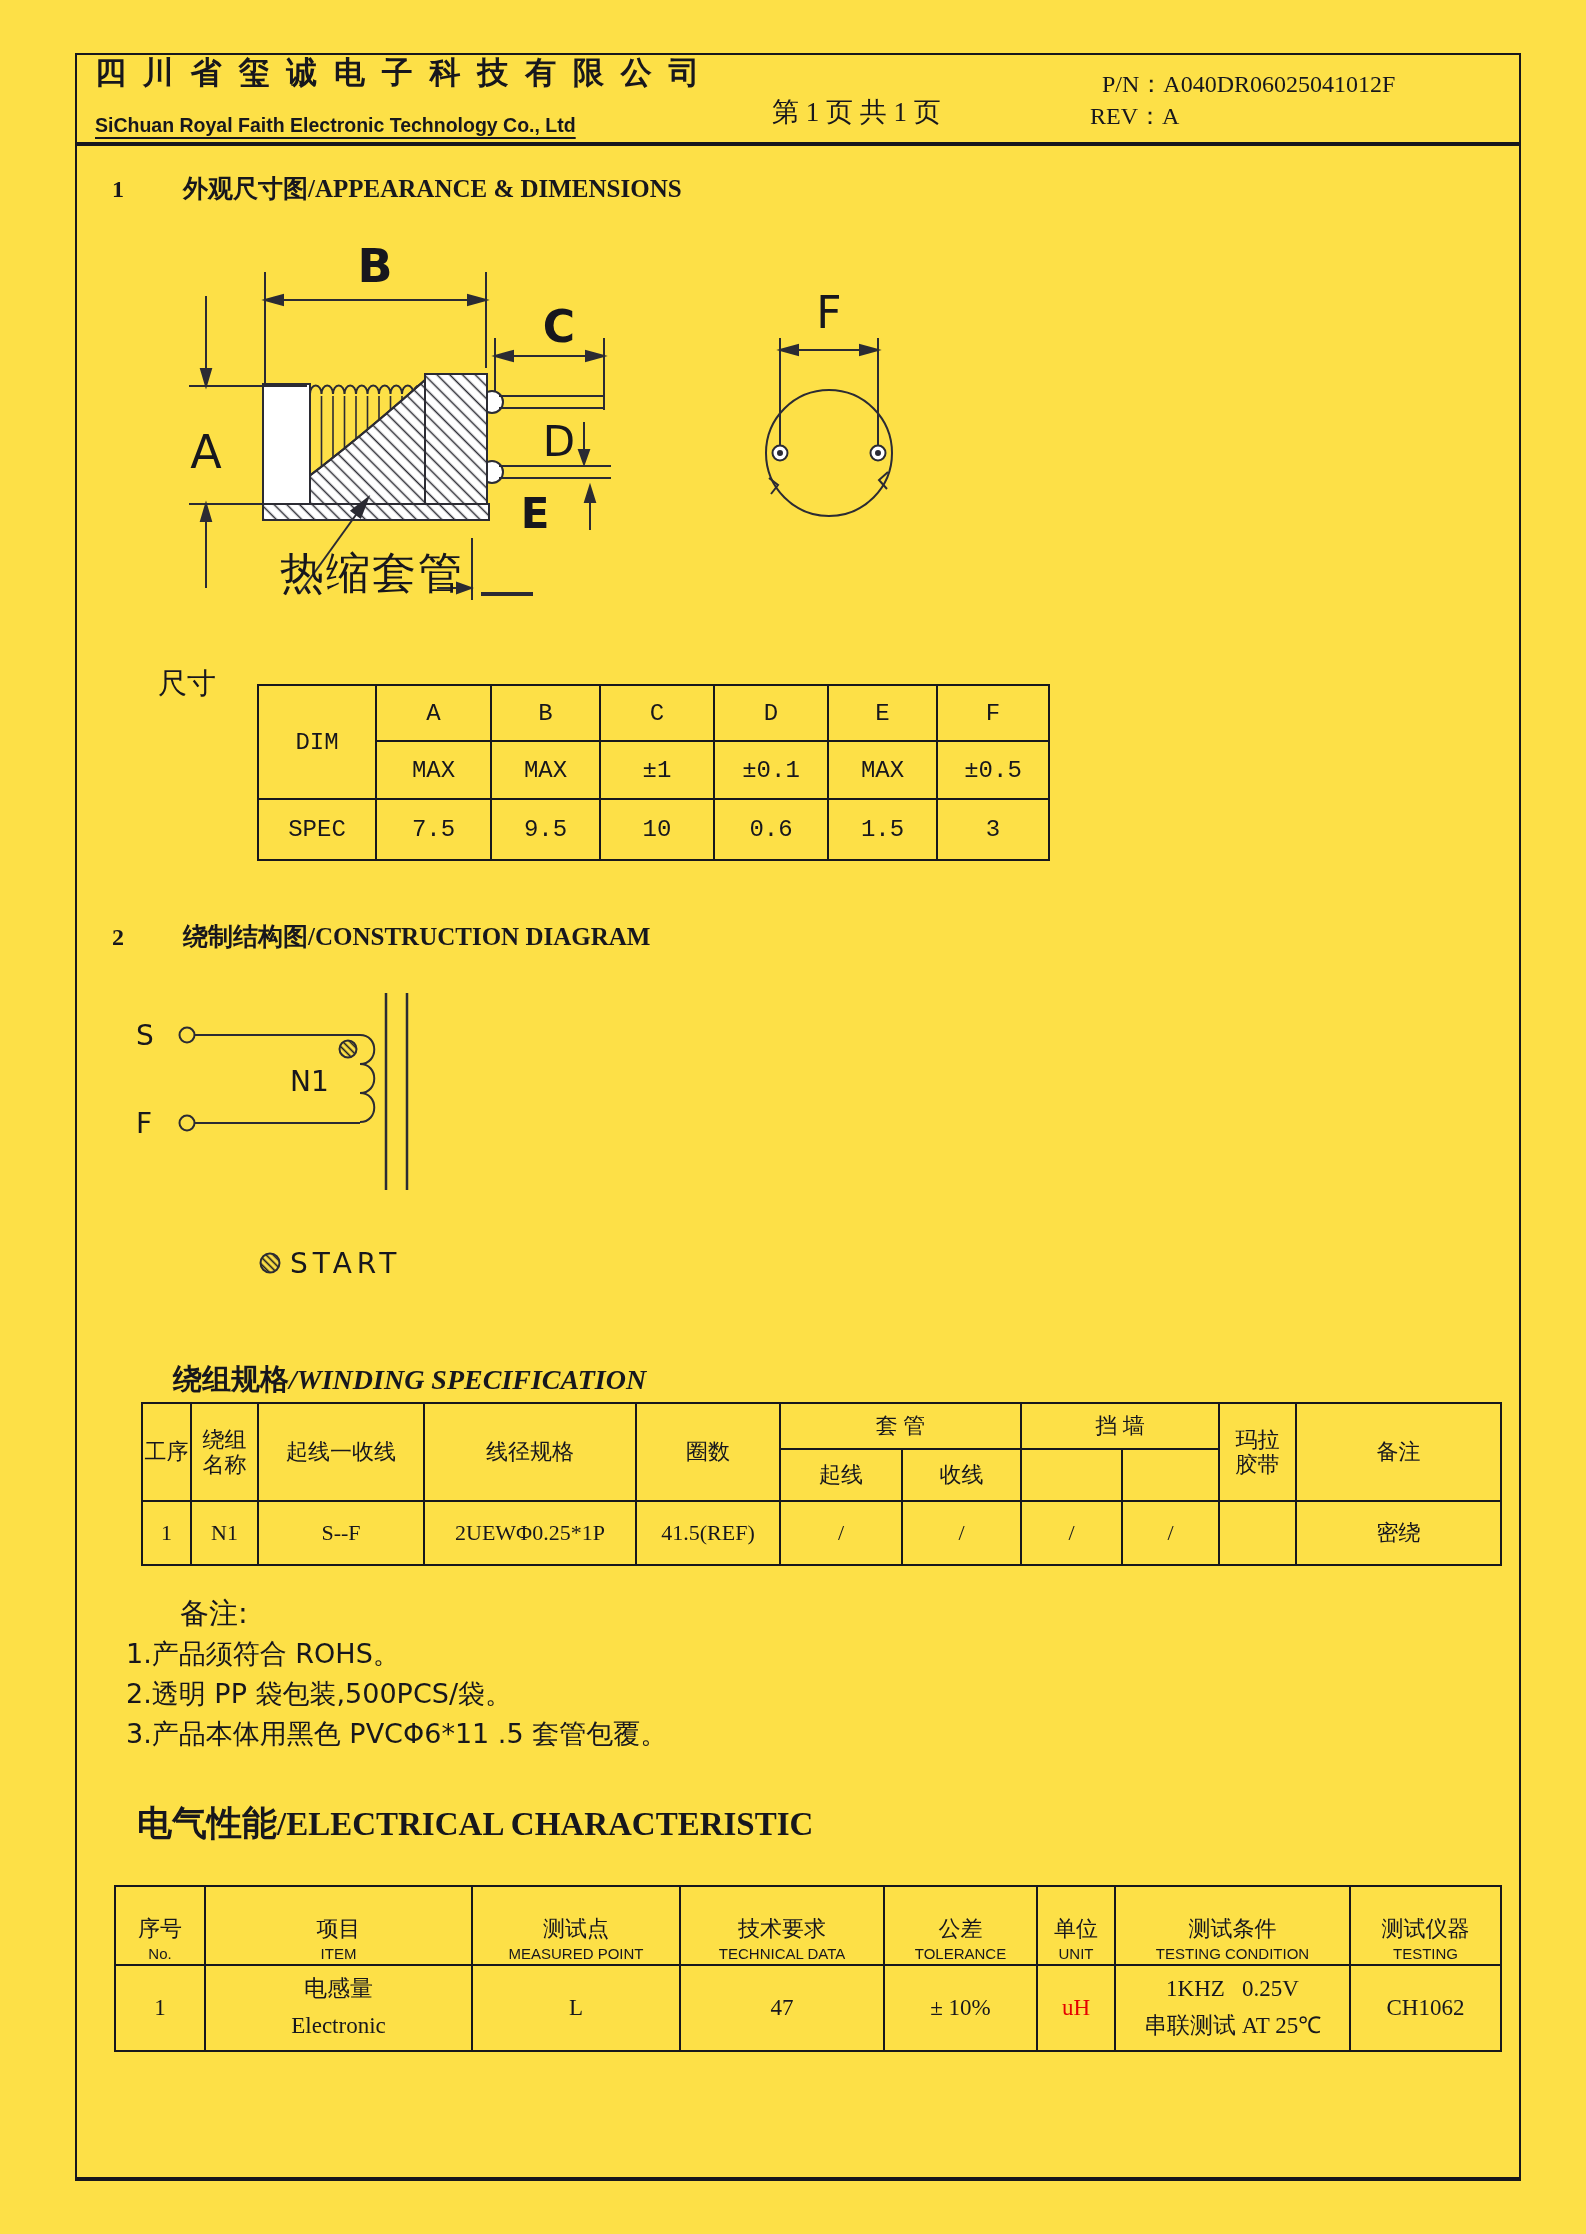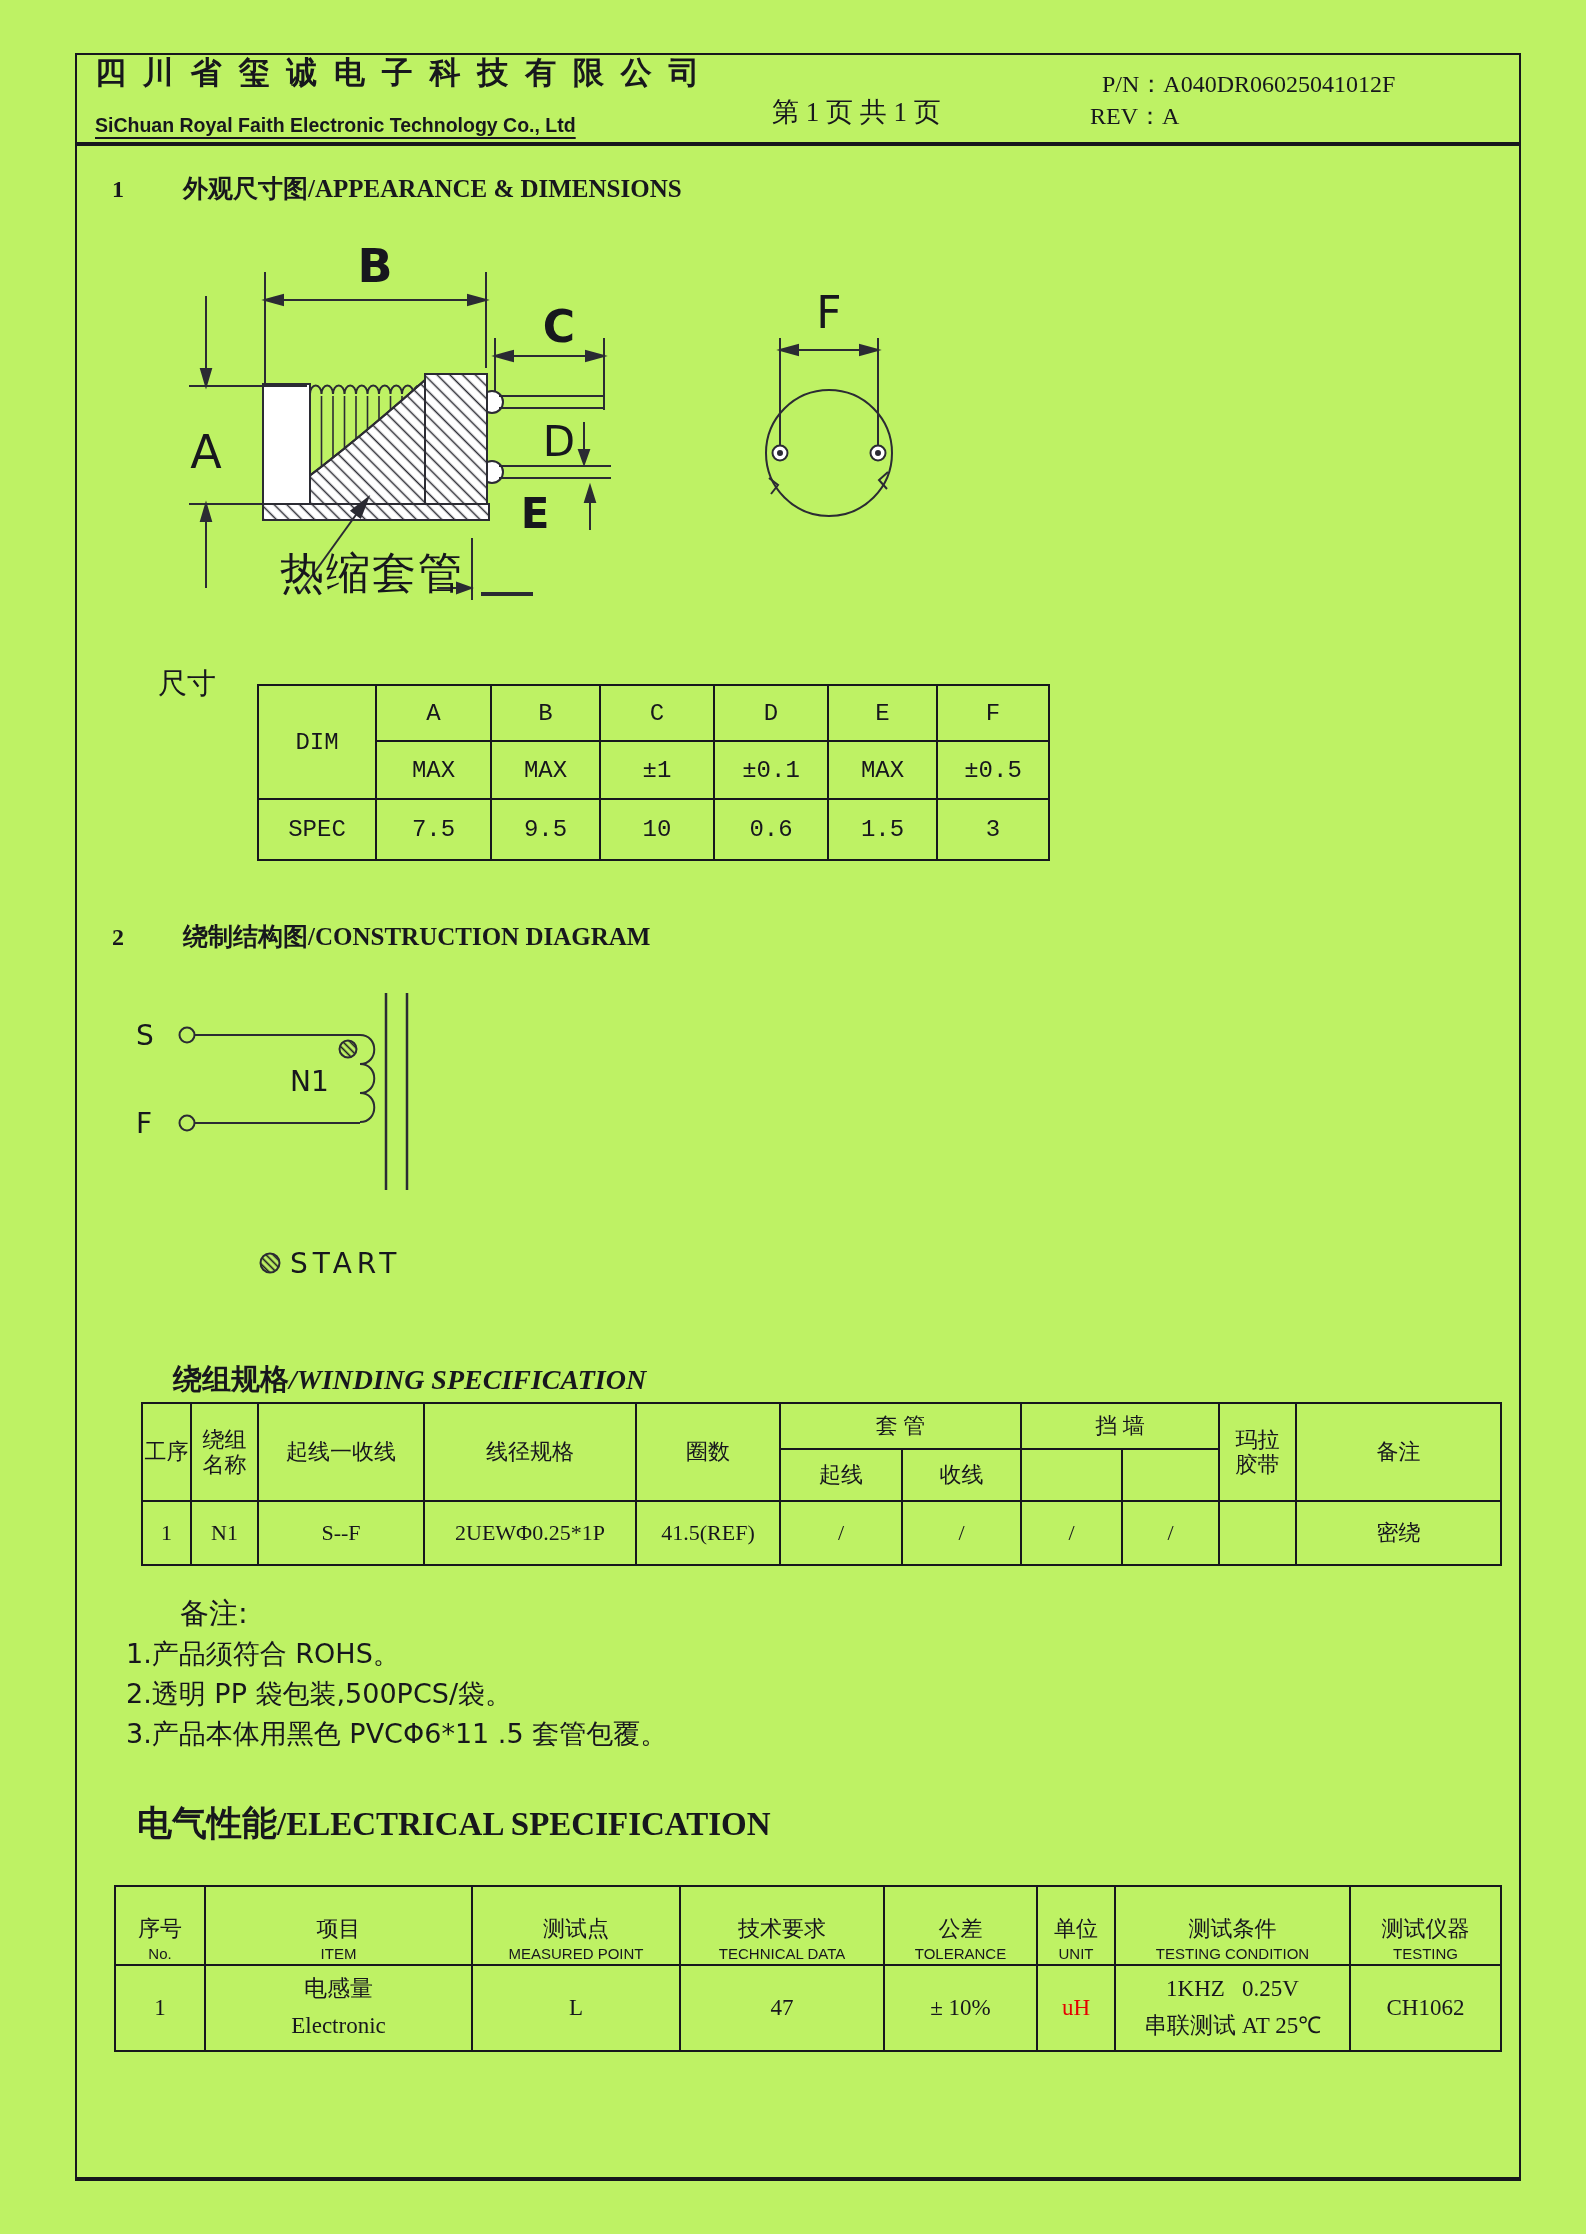--- a/index.html
+++ b/index.html
@@ -1,16 +1,16 @@
 <!DOCTYPE html>
 <html><head>
 <meta charset="utf-8">
 <style>
   html,body{margin:0;padding:0;background:#fff;}
-  .page{position:relative;width:1586px;height:2234px;background:#bef264;
+  .page{position:relative;width:1586px;height:2234px;background:#fde047;
         font-family:"Liberation Serif",serif;color:#17171d;overflow:hidden;}
   .frame{position:absolute;left:75px;top:53px;width:1442px;height:2122px;
          border:2px solid #17171d;border-bottom-width:4px;}
   .hrule{position:absolute;left:75px;top:142px;width:1446px;height:4px;background:#17171d;}
 
   
   .company-cn{position:absolute;left:95px;top:52px;font-family:"DejaVu Sans",sans-serif;
               font-weight:bold;font-size:31px;letter-spacing:3px;white-space:nowrap;}
   .company-en{position:absolute;left:95px;top:114px;font-family:"Liberation Sans",sans-serif;
               font-weight:bold;font-size:19.5px;text-decoration:underline;
@@ -311,21 +311,21 @@
     </tr>
   </tbody>
     </table>
 
   <div class="notes-title">备注:</div>
   <div class="note-item" id="note-1">1.产品须符合 ROHS。</div>
   <div class="note-item" id="note-2">2.透明 PP 袋包装,500PCS/袋。</div>
   <div class="note-item" id="note-3">3.产品本体用黑色 PVCΦ6*11 .5 套管包覆。</div>
 
   <div class="big-title" id="elec-title">
-    <span class="cn">电气性能</span><span class="en">/ELECTRICAL SPECIFICATION</span>
+    <span class="cn">电气性能</span><span class="en">/ELECTRICAL CHARACTERISTIC</span>
   </div>
 
   <table class="tbl" id="elec-table">
     <colgroup>
         <col style="width:90px">
         <col style="width:267px">
         <col style="width:208px">
         <col style="width:204px">
         <col style="width:153px">
         <col style="width:78px">

